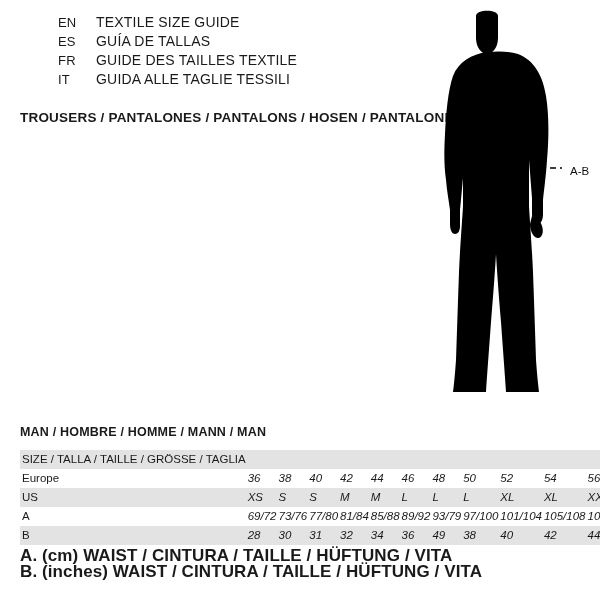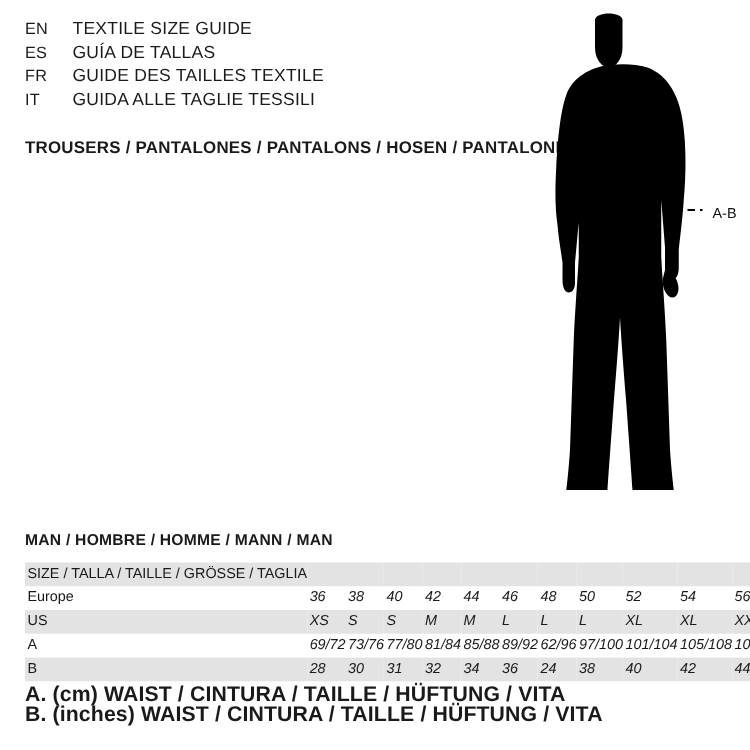--- a/index.html
+++ b/index.html
@@ -20,20 +20,21 @@
   .lang-block {
     position: absolute;
     left: 20px;
     top: 14px;
     width: 380px;
   }
   .lang-row {
     display: flex;
     align-items: baseline;
     height: 19px;
+    margin-left: 38px;
   }
   .lang-code {
     width: 38px;
     font-size: 13px;
     letter-spacing: 0.2px;
   }
   .lang-text {
     font-size: 14px;
     letter-spacing: 0.2px;
   }
@@ -231,35 +232,35 @@
       <td class="val">XXL</td>
     </tr>
     <tr>
       <td class="label">A</td>
       <td class="val">69/72</td>
       <td class="val">73/76</td>
       <td class="val">77/80</td>
       <td class="val">81/84</td>
       <td class="val">85/88</td>
       <td class="val">89/92</td>
-      <td class="val">62/96</td>
+      <td class="val">93/79</td>
       <td class="val">97/100</td>
       <td class="val">101/104</td>
       <td class="val">105/108</td>
       <td class="val">109/112</td>
     </tr>
     <tr class="shade">
       <td class="label">B</td>
       <td class="val">28</td>
       <td class="val">30</td>
       <td class="val">31</td>
       <td class="val">32</td>
       <td class="val">34</td>
       <td class="val">36</td>
-      <td class="val">24</td>
+      <td class="val">49</td>
       <td class="val">38</td>
       <td class="val">40</td>
       <td class="val">42</td>
       <td class="val">44</td>
     </tr>
   </tbody>
 </table>
 
 <div class="footnotes">
   <div>A. (cm) WAIST / CINTURA / TAILLE / HÜFTUNG / VITA</div>

